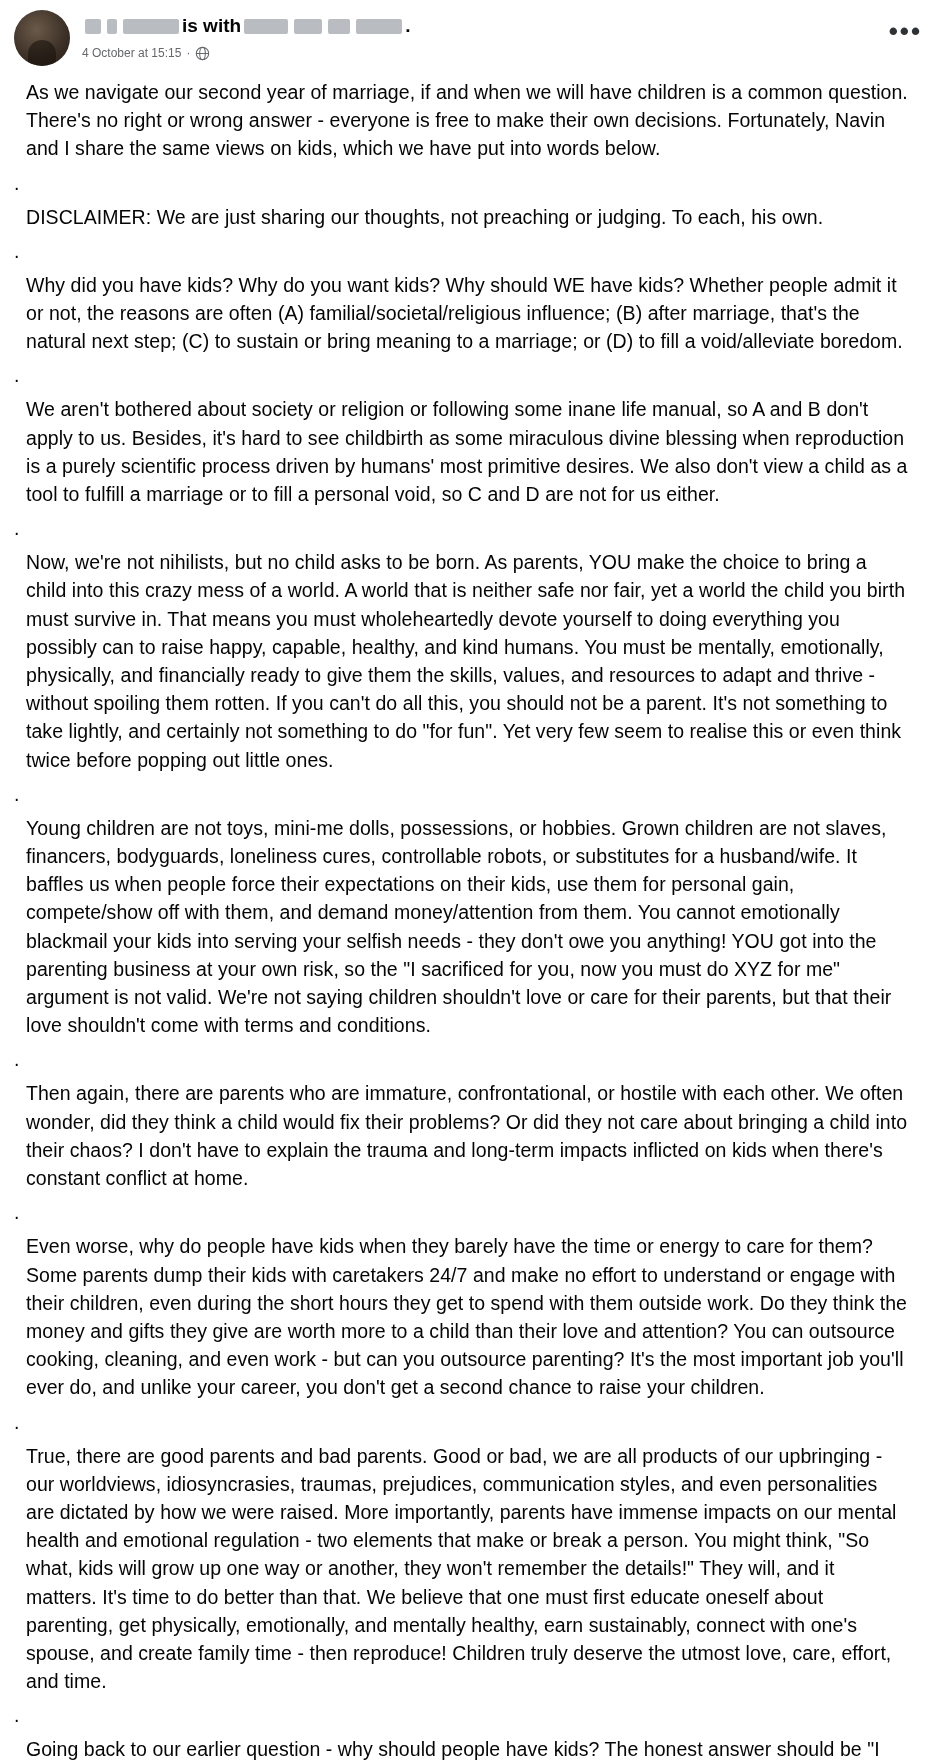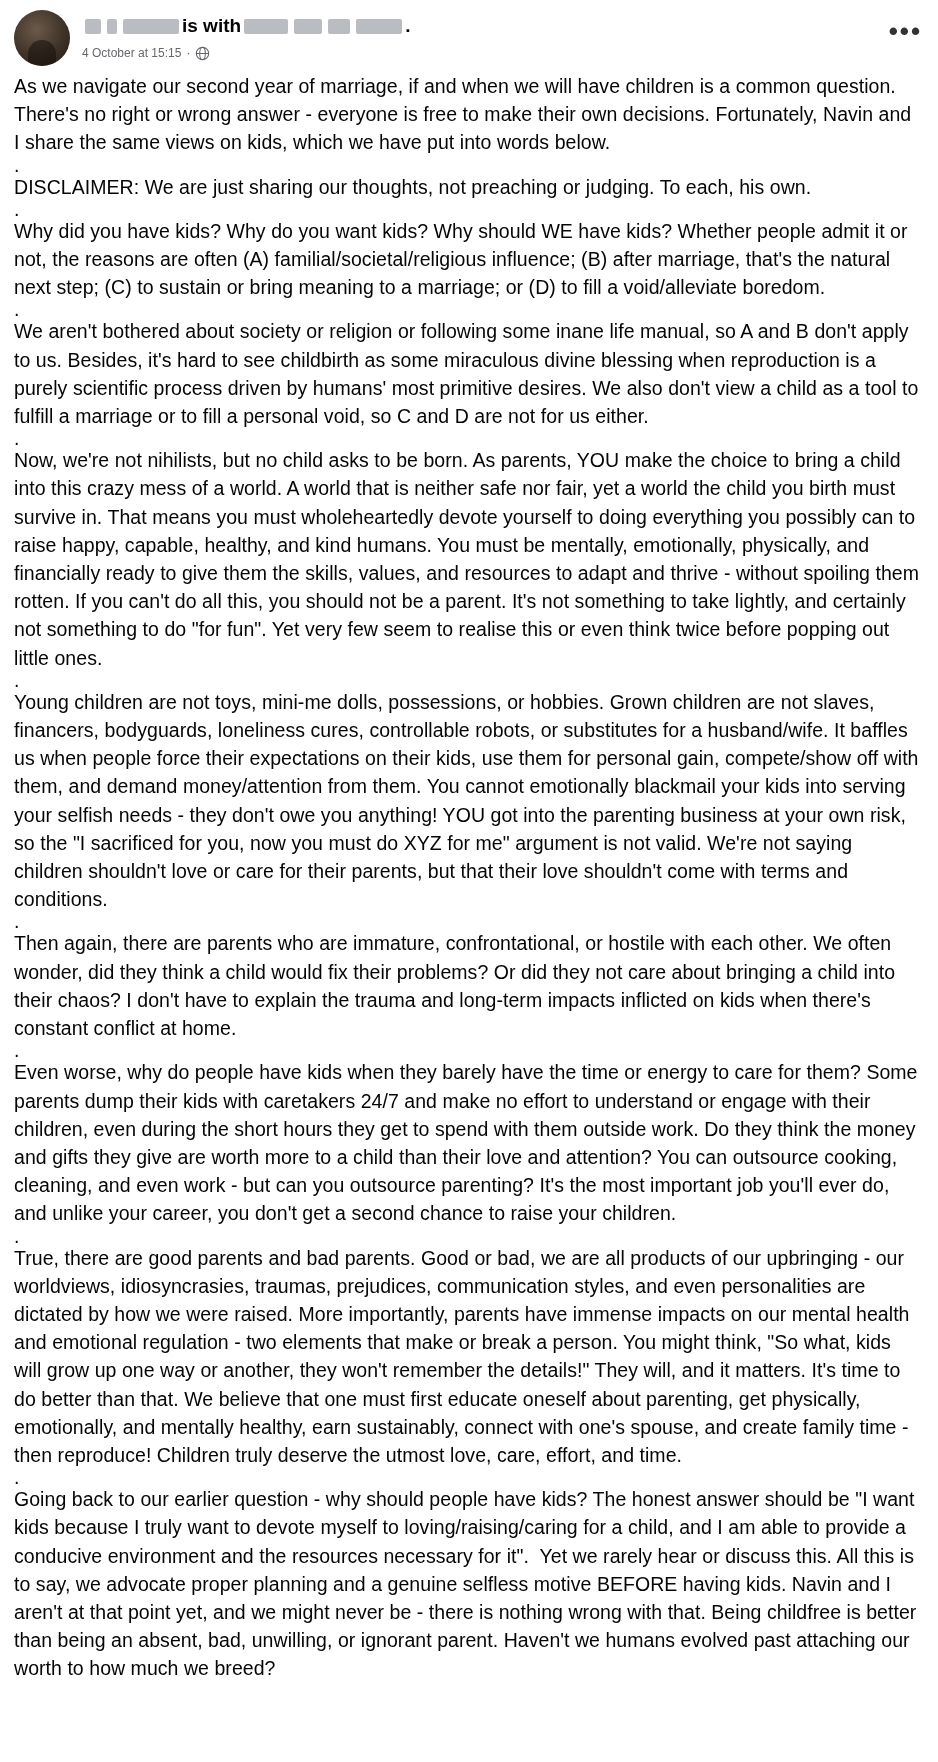--- a/index.html
+++ b/index.html
@@ -116,21 +116,21 @@
     font-weight: bold;
   }
   .post-body {
     font-size: 19.5px;
     line-height: 28.2px;
     color: #050505;
     letter-spacing: 0.05px;
     padding-right: 2px;
   }
   .post-body p {
-    margin: 0;
+    margin: 12px;
     white-space: pre-wrap;
   }
   .post-body p.dotline {
     margin: 0;
     line-height: 16px;
     font-size: 19.5px;
   }
 </style>
 </head>
 <body>

